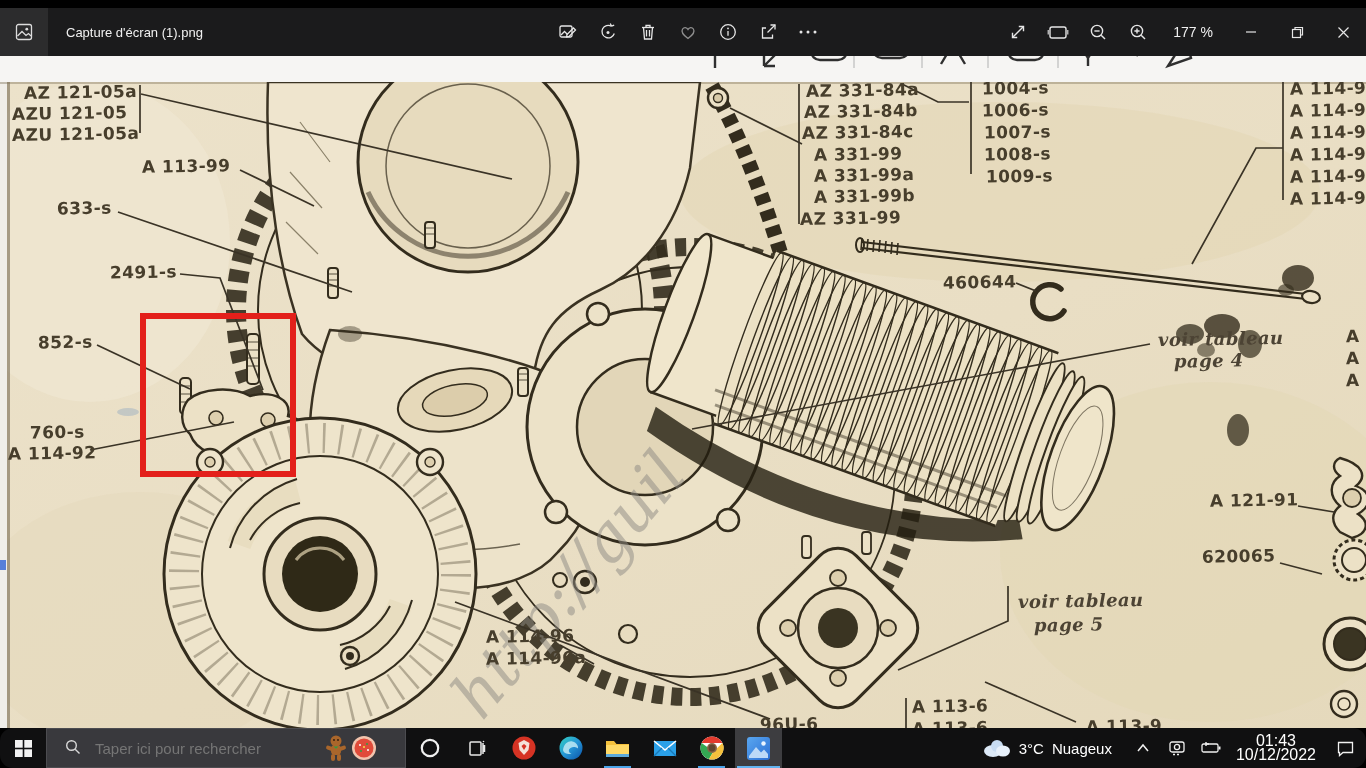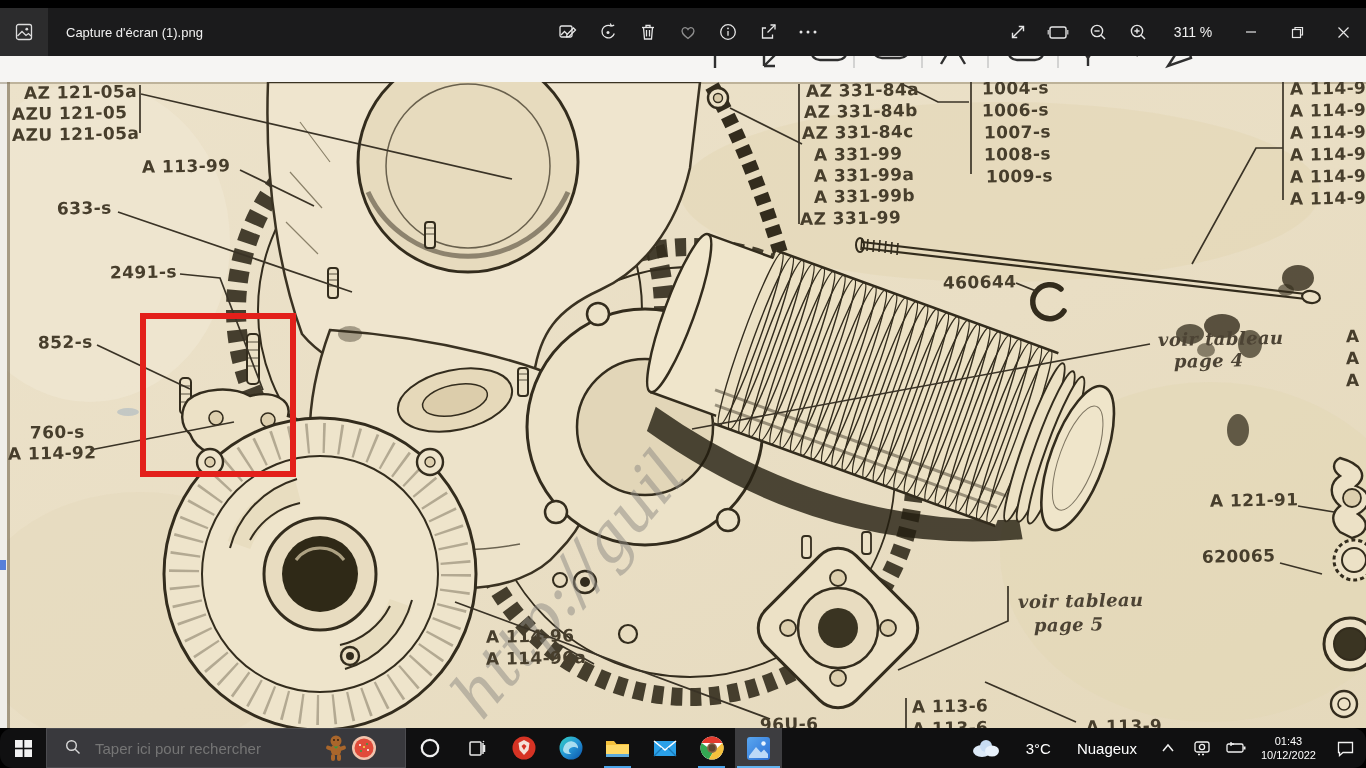--- a/index.html
+++ b/index.html
@@ -37,23 +37,23 @@
   .search-box{width:360px;height:40px;background:#39393d;border:1px solid #4c4c50;box-sizing:border-box;
               display:flex;align-items:center;color:#e6e6e6;font-size:15px;}
   .search-box input{background:transparent;border:none;outline:none;color:#e6e6e6;font-size:15px;
               font-family:"Liberation Sans",sans-serif;width:225px;}
   .festive{display:flex;align-items:center;gap:4px;margin-left:2px;}
   .tk-btn{width:47px;height:40px;display:flex;align-items:center;justify-content:center;position:relative;}
   .tk-btn .underline{position:absolute;bottom:0;left:10px;right:10px;height:2px;background:#4aa3e8;}
   .tk-btn.active{background:#3d3d40;}
   .tk-btn.active .underline{left:2px;right:2px;background:#62b4f0;}
   .tray{margin-left:auto;display:flex;align-items:center;height:40px;}
-  .tray-weather{display:flex;align-items:center;gap:26px;color:#fff;font-size:15px;padding:0 14px;}
+  .tray-weather{display:flex;align-items:center;gap:8px;color:#fff;font-size:15px;padding:0 14px;}
   .tray-ico{width:34px;height:40px;display:flex;align-items:center;justify-content:center;}
-  .clock{color:#fff;font-size:11px;text-align:center;line-height:14px;padding:0 8px;}
+  .clock{color:#fff;font-size:16px;text-align:center;line-height:14px;padding:0 8px;}
 </style>
 </head>
 <body>
 
 <div class="titlebar">
   <div class="app-tile">
     <svg width="20" height="20" viewBox="0 0 20 20">
         <rect x="2.5" y="2.5" width="15" height="15" rx="2" fill="none" stroke="#dcdcdc" stroke-width="1.3"></rect>
         <circle cx="12.8" cy="7.2" r="1.4" fill="#dcdcdc"></circle>
         <path d="M3.5 14 L8 9.5 L12 13.5 L14.5 11.5 L17 14" fill="none" stroke="#dcdcdc" stroke-width="1.3"></path>
@@ -133,21 +133,21 @@
           <path d="M6.4 9 H11.6"></path>
         </svg>
     </div>
     <div class="tb-btn">
       <svg width="20" height="20" viewBox="0 0 20 20" stroke="#e6e6e6" stroke-width="1.4" fill="none">
           <circle cx="9" cy="9" r="5.6"></circle>
           <path d="M13.2 13.2 L17 17"></path>
           <path d="M6.4 9 H11.6 M9 6.4 V11.6"></path>
         </svg>
     </div>
-    <div class="tb-zoom">311 %</div>
+    <div class="tb-zoom">177 %</div>
     <div class="win-btn">
       <svg width="12" height="12" viewBox="0 0 12 12" stroke="#e6e6e6" stroke-width="1.2">
           <path d="M1 6 H11"></path>
         </svg>
     </div>
     <div class="win-btn">
       <svg width="13" height="13" viewBox="0 0 13 13" stroke="#e6e6e6" stroke-width="1.2" fill="none">
           <rect x="1.5" y="3.5" width="8" height="8"></rect>
           <path d="M4 3.5 V1.5 H11.5 V9 H9.5"></path>
         </svg>

